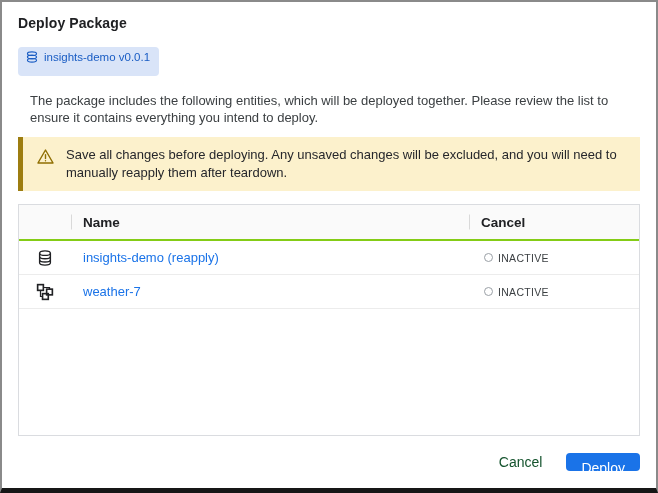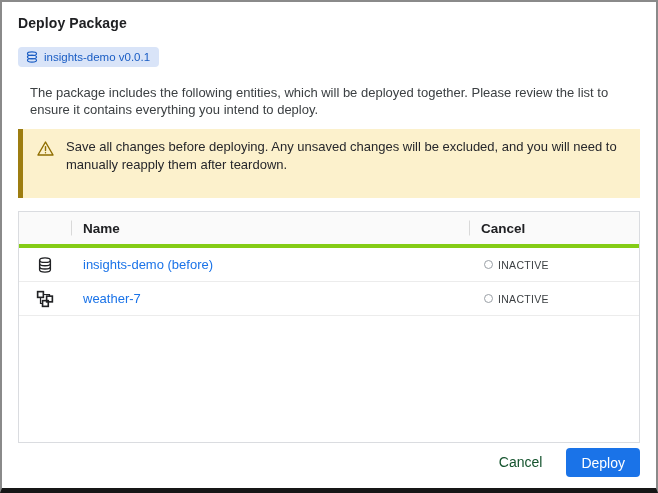--- a/index.html
+++ b/index.html
@@ -28,21 +28,21 @@
 
   .chip {
     display: inline-flex;
     align-items: center;
     gap: 5px;
     margin-top: 16px;
     background: #d9e4f8;
     color: #1a5dc4;
     font-size: 11.5px;
     font-weight: 400;
-    padding: 3px 9px 3px 7px;
+    padding: 3px 9px 12px 7px;
     border-radius: 4px;
     line-height: 14px;
   }
   .chip svg { display: block; }
 
   .description {
     margin-top: 16px;
     font-size: 13px;
     color: #3c4043;
     line-height: 17px;
@@ -50,21 +50,21 @@
     margin-left: 12px;
   }
 
   .warning-banner {
     margin-top: 11px;
     display: flex;
     align-items: flex-start;
     gap: 11px;
     background: #fcf1cc;
     border-left: 5px solid #9d7d10;
-    padding: 9px 14px 24px 13px;
+    padding: 9px 14px 9px 13px;
     font-size: 13px;
     font-weight: 500;
     color: #26272b;
     line-height: 18px;
   }
   .warning-banner svg { flex: 0 0 auto; margin-top: 1px; }
   .warning-text { max-width: 590px; }
 
   .entity-table {
     margin-top: 13px;
@@ -73,21 +73,21 @@
     background: #ffffff;
   }
   .t-row {
     display: grid;
     grid-template-columns: 52px 1fr 170px;
     align-items: center;
   }
   .t-head {
     height: 36px;
     background: #fafafa;
-    border-bottom: 4px solid #84cc16;
+    border-bottom: 2px solid #84cc16;
   }
   .t-head .cell { position: relative; }
   .col-divider {
     position: absolute;
     left: 0; top: 50%;
     transform: translateY(-50%);
     width: 1px; height: 15px;
     background: #d9d9d9;
   }
   .head-label {
@@ -149,21 +149,21 @@
   .btn-deploy {
     background: #1a73e8;
     border: none;
     color: #ffffff;
     font-family: inherit;
     font-size: 14px;
     font-weight: 500;
     padding: 7px 15px;
     border-radius: 4px;
     cursor: pointer;
-    height: 29px;
+    height: 18px;
   }
 </style>
 </head>
 <body>
 
 <div class="dialog">
   <div class="content">
 
     <h1 class="title">Deploy Package</h1>
 
@@ -206,21 +206,21 @@
 
       <div class="t-row body-row">
         <div class="icon-cell">
           <svg width="18" height="18" viewBox="0 0 20 20" fill="none" stroke="#202124" stroke-width="1.5">
             <ellipse cx="10" cy="4.6" rx="6" ry="2.5"></ellipse>
             <path d="M4 4.6 V15.4 A6 2.5 0 0 0 16 15.4 V4.6"></path>
             <path d="M4 8.3 A6 2.5 0 0 0 16 8.3"></path>
             <path d="M4 11.9 A6 2.5 0 0 0 16 11.9"></path>
           </svg>
         </div>
-        <a class="name-link">insights-demo (before)</a>
+        <a class="name-link">insights-demo (reapply)</a>
         <div class="status-cell">
           <span class="status-ring"></span>
           <span class="status-label">INACTIVE</span>
         </div>
       </div>
 
       <div class="t-row body-row">
         <div class="icon-cell">
           <svg width="18" height="18" viewBox="0 0 22 22" fill="none" stroke="#202124" stroke-width="2">
             <rect x="2" y="2" width="7" height="7"></rect>

